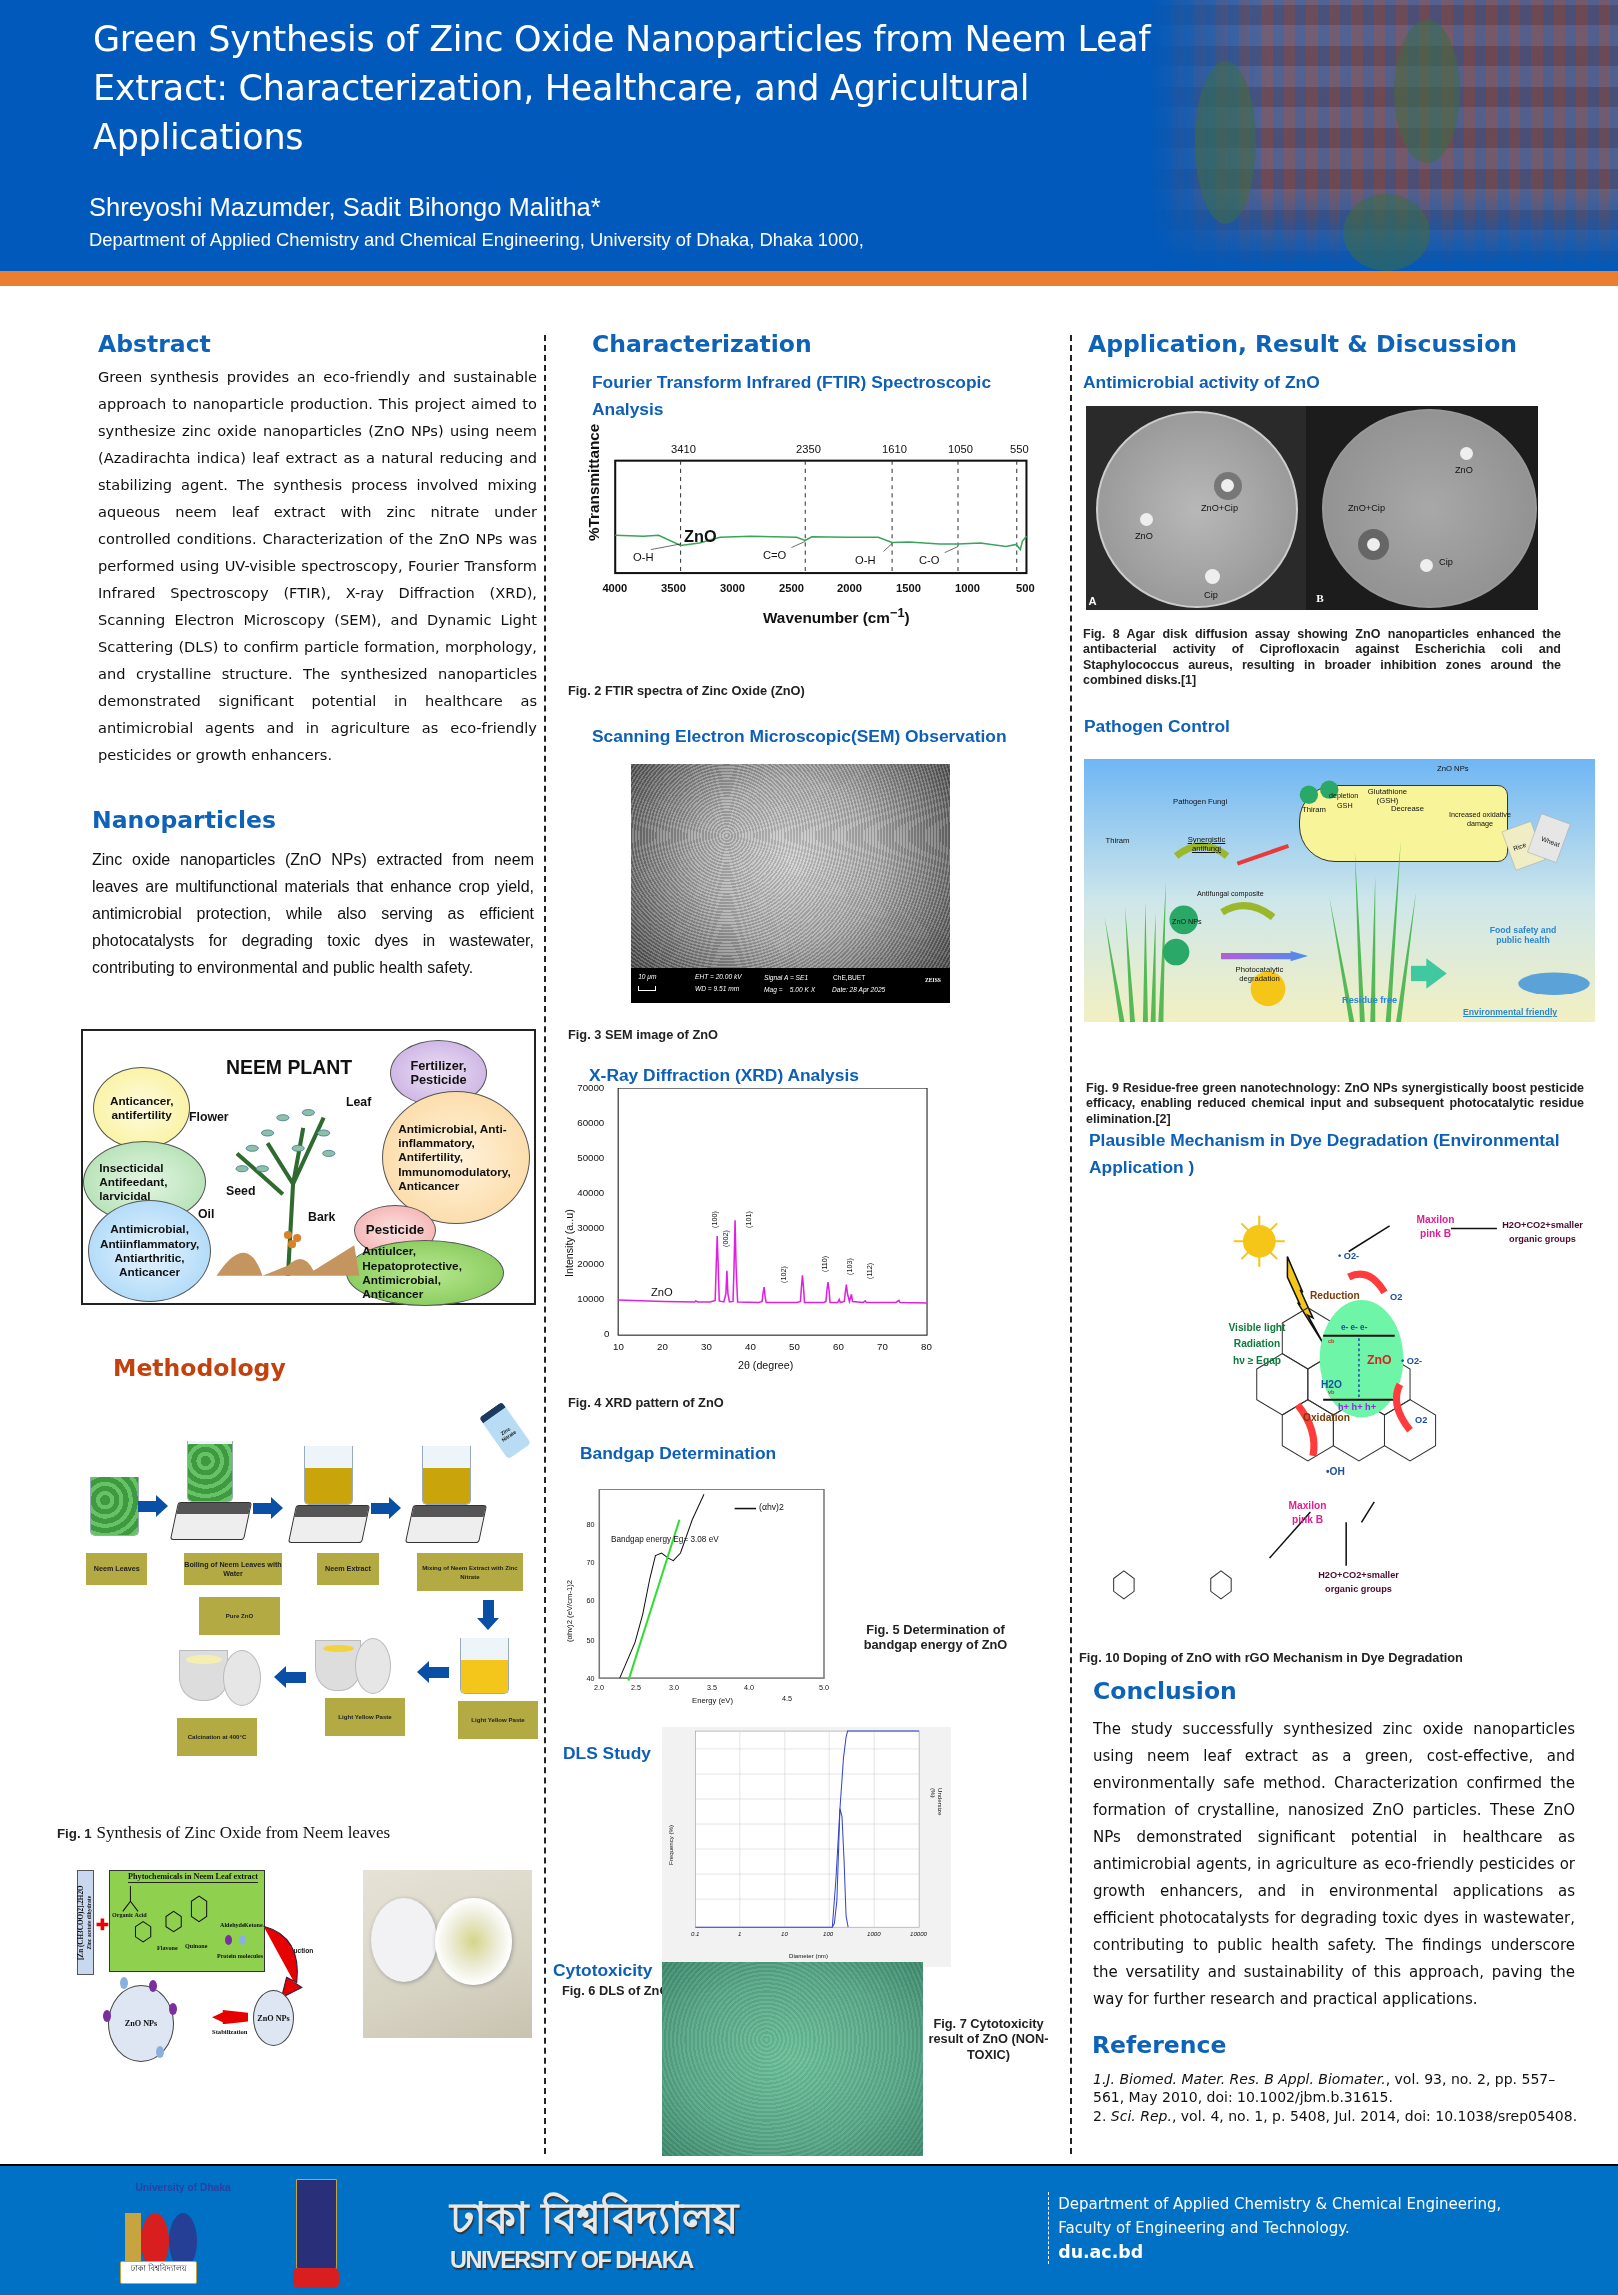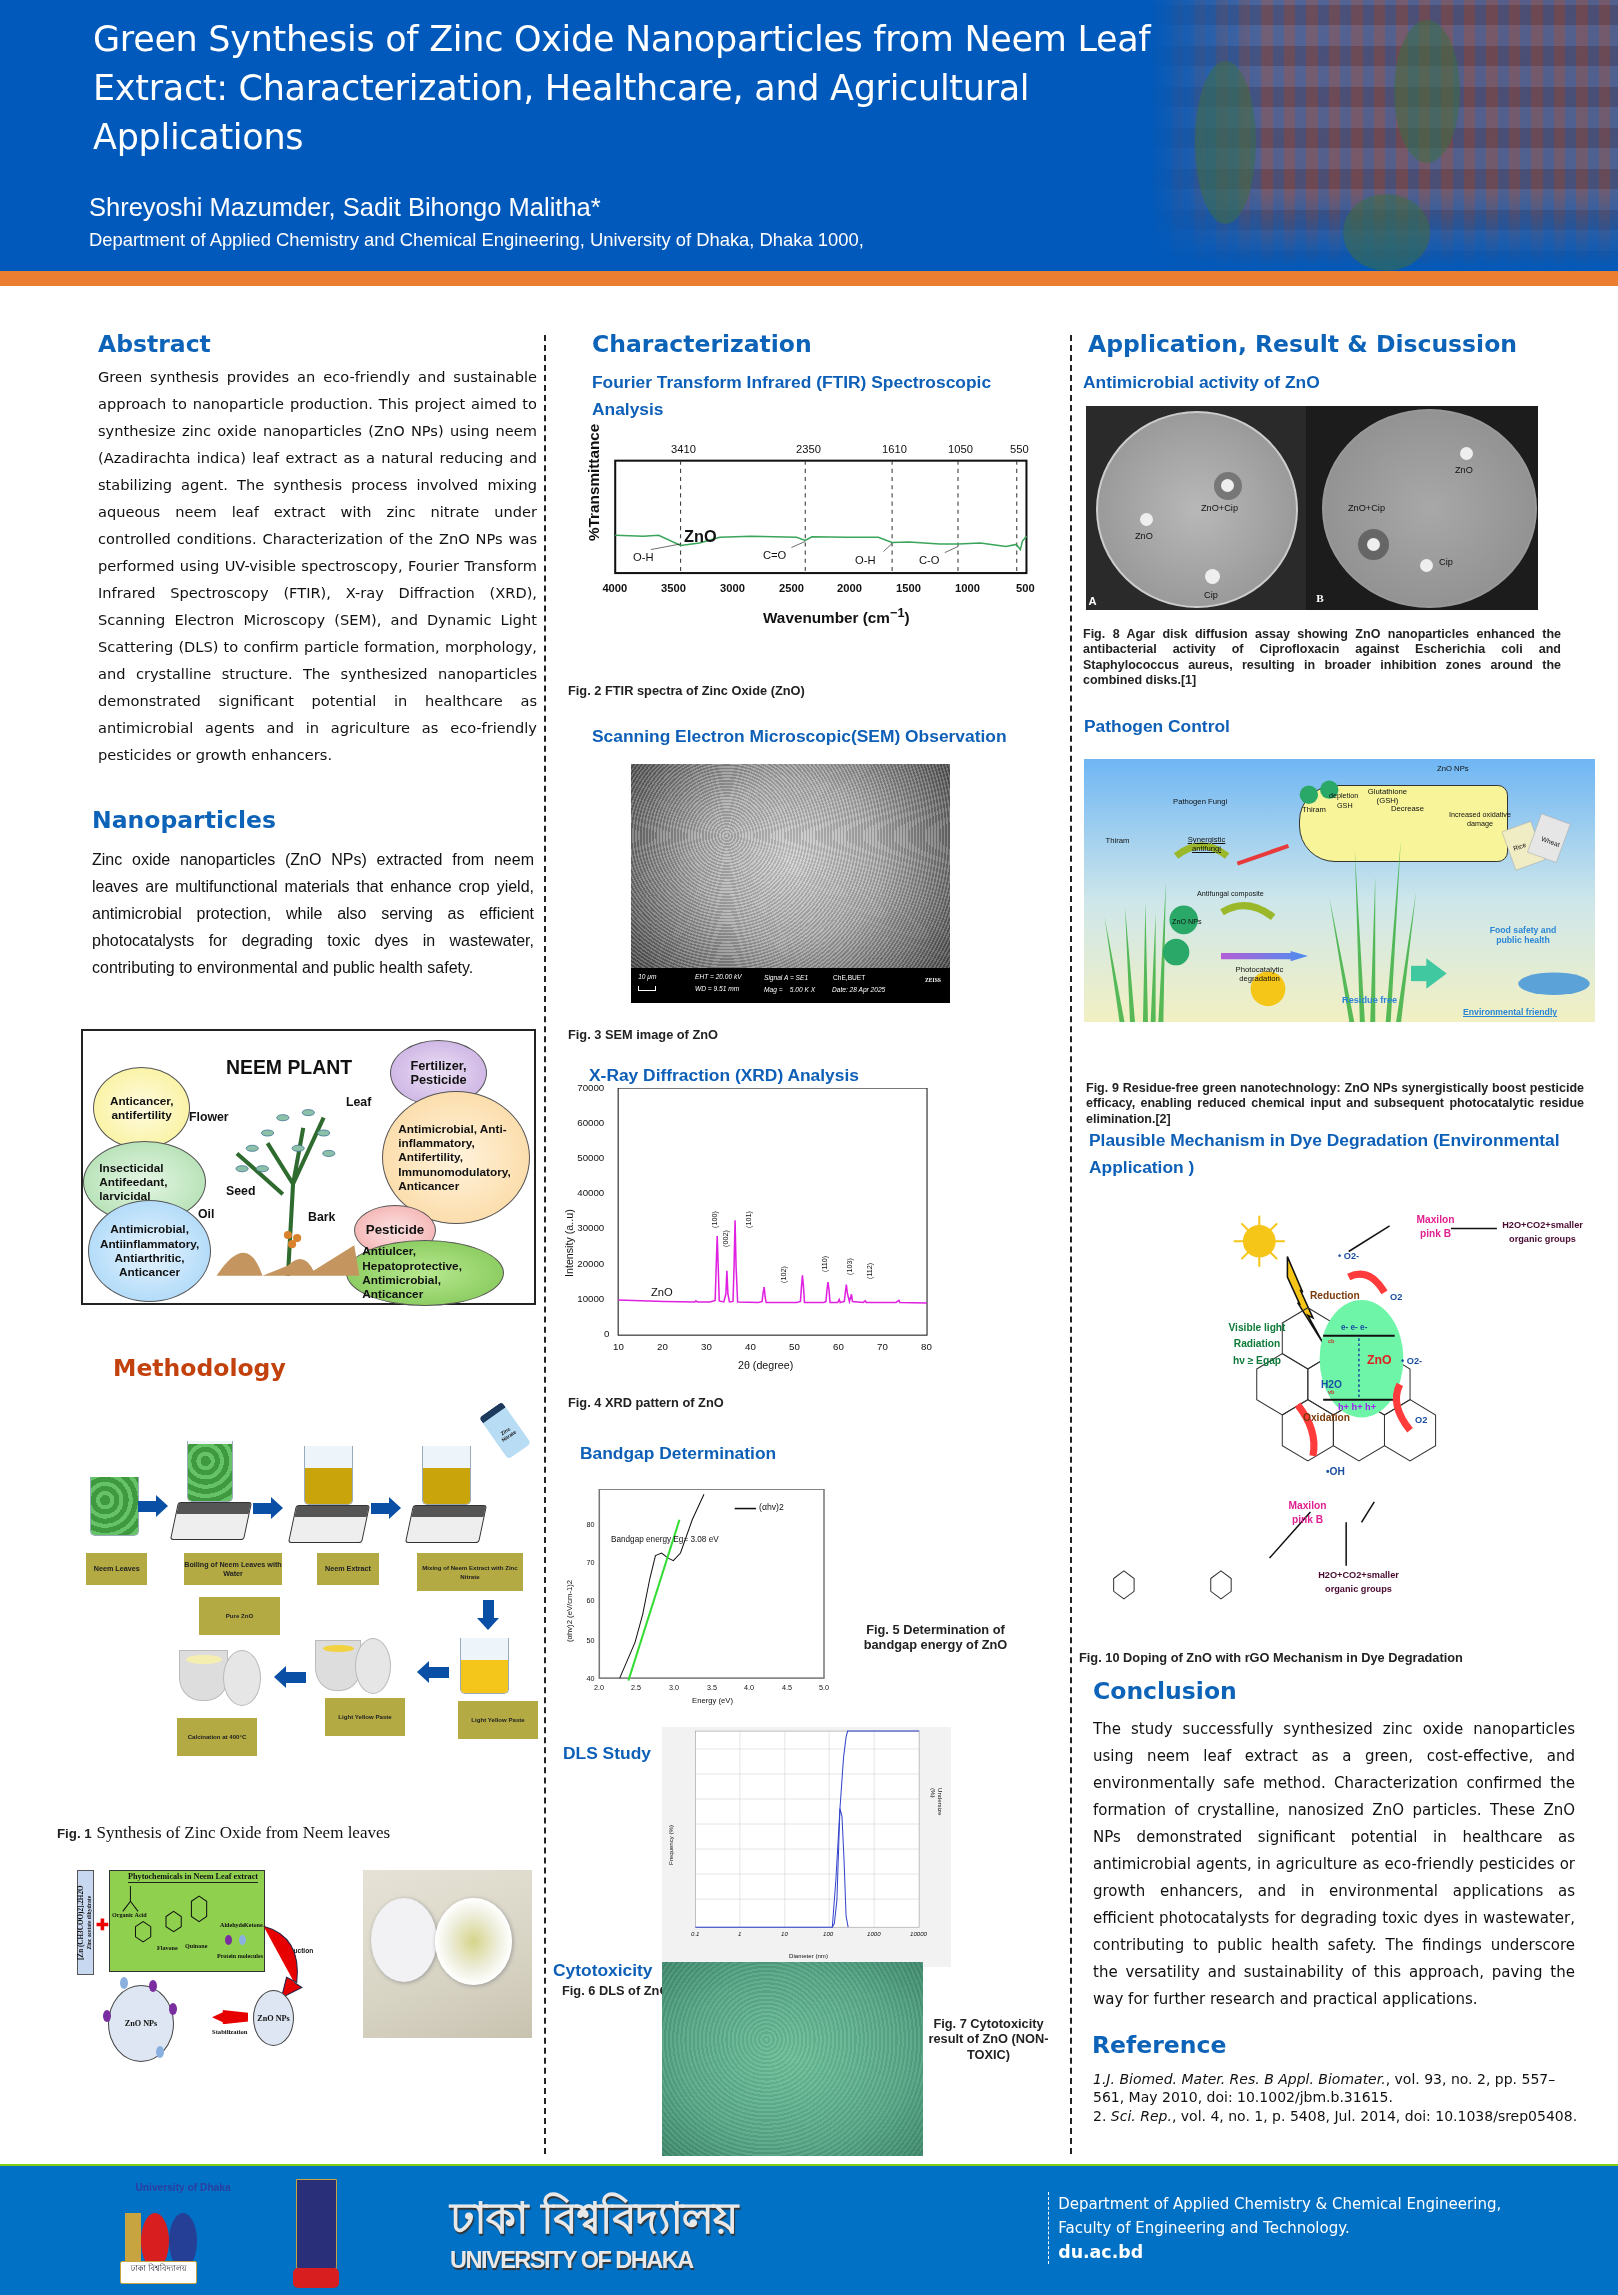--- a/index.html
+++ b/index.html
@@ -52,21 +52,21 @@
   .beaker { position:absolute; border: 1.5px solid #9ab; border-top: none; border-radius: 0 0 5.1px 5.1px; background: rgba(220,235,245,0.5); overflow:hidden; }
   .beaker .liq { position:absolute; left:0; right:0; bottom:0; }
   .hotplate { position:absolute; background: linear-gradient(#555 0 30%, #eee 30% 100%); border: 1px solid #333; border-radius: 3.1px; transform: skewX(-12deg); }
   .crucible { position:absolute; background: #ddd; border-radius: 0 0 45% 45%; border: 1px solid #bbb; }
 
   
   .axis-lbl { position:absolute; font-family: "Liberation Sans", sans-serif; font-size: 11.2px; color:#111; }
   .axis-lbl.b { font-weight: bold; }
 
   
-  .footer { position:absolute; left:0; top: 2164px; width: 1619px; height: 132px; background: #0071c5; border-top: 2px solid #84cc16; }
+  .footer { position:absolute; left:0; top: 2164px; width: 1619px; height: 132px; background: #0071c5; border-top: 2px solid #000000; }
   .footer .bn { position:absolute; left: 450px; top: 20.4px; color:#e8e8e8; font-size: 43px; font-family: "DejaVu Sans", sans-serif; font-weight:bold; letter-spacing: -1px; text-shadow: 1px 1.5px 1px #333; }
   .footer .en { position:absolute; left: 450px; top: 81px; color:#e8e8e8; font-size: 23.5px; font-family: "Liberation Sans", sans-serif; font-weight:bold; letter-spacing:-1.5px; text-shadow: 1px 1.5px 1px #333; }
   .footer .info { position:absolute; left: 1048px; top: 25.5px; border-left: 1.5px dashed #fff; padding-left: 9.2px; color:#fff; font-family: "DejaVu Sans", sans-serif; font-size: 15px; line-height: 24px; }
   .footer .info .site { font-weight: bold; font-size: 17.4px; }
 </style>
 </head>
 <body>
 
 <div class="header">
   <div class="header-photo">
@@ -337,21 +337,21 @@
   <div class="axis-lbl" style="left:24.5px;top:31px;font-size:7.2px;">80</div>
   <div class="axis-lbl" style="left:24.5px;top:69px;font-size:7.2px;">70</div>
   <div class="axis-lbl" style="left:24.5px;top:107px;font-size:7.2px;">60</div>
   <div class="axis-lbl" style="left:24.5px;top:147px;font-size:7.2px;">50</div>
   <div class="axis-lbl" style="left:24.5px;top:185px;font-size:7.2px;">40</div>
   <div class="axis-lbl" style="left:32px;top:194px;font-size:7.2px;">2.0</div>
   <div class="axis-lbl" style="left:69px;top:194px;font-size:7.2px;">2.5</div>
   <div class="axis-lbl" style="left:107px;top:194px;font-size:7.2px;">3.0</div>
   <div class="axis-lbl" style="left:145px;top:194px;font-size:7.2px;">3.5</div>
   <div class="axis-lbl" style="left:182px;top:194px;font-size:7.2px;">4.0</div>
-  <div class="axis-lbl" style="left:220px;top:194px;font-size:7.2px;">4.5</div>
+  <div class="axis-lbl" style="left:220px;top:205px;font-size:7.2px;">4.5</div>
   <div class="axis-lbl" style="left:257px;top:194px;font-size:7.2px;">5.0</div>
   <div class="axis-lbl" style="left:130px;top:207px;font-size:7.7px;">Energy (eV)</div>
 </div>
 <div class="cap" style="left:851px;top:1622px;width:169px;text-align:center;">Fig. 5 Determination of bandgap energy of ZnO</div>
 
 <div class="h-sub" style="left:563px;top:1740px;">DLS Study</div>
 <div class="box" style="left:662px;top:1727px;width:289px;height:240px;background:#f2f2f2;">
   <svg width="289" height="240" viewBox="0 0 565 470">
     <rect x="65" y="8" width="438" height="384" fill="#fff" stroke="#888"></rect>
     <g stroke="#ccc" stroke-width="1">

